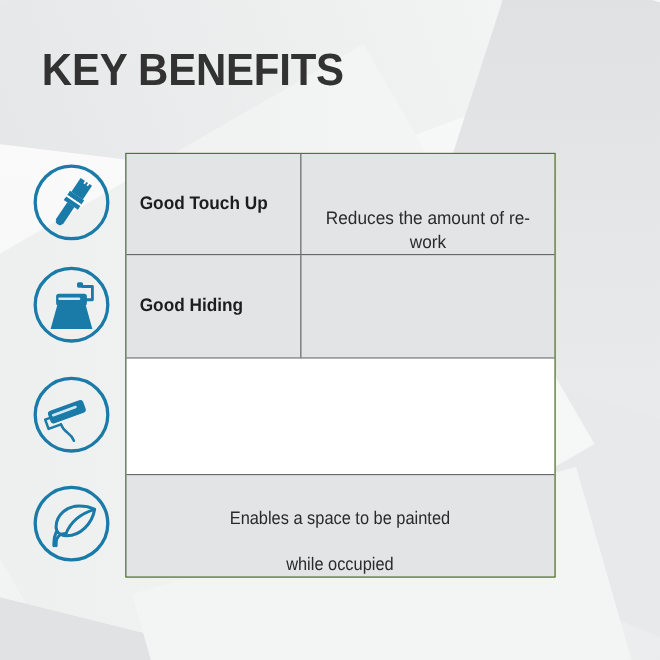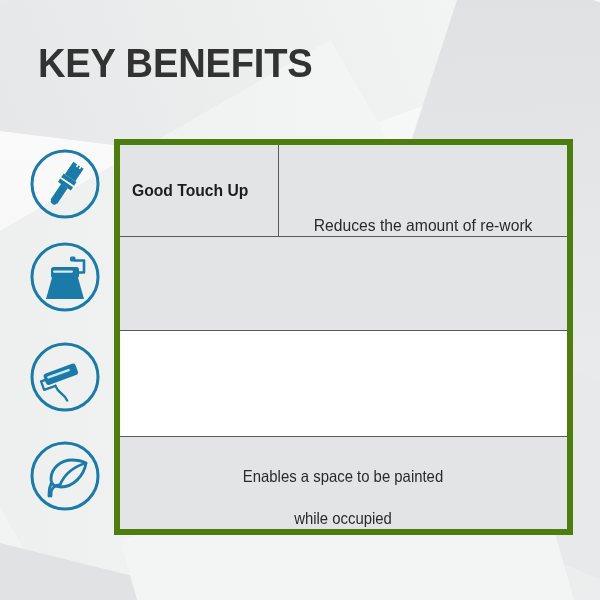--- a/index.html
+++ b/index.html
@@ -115,22 +115,22 @@
     align-items: center;
     justify-content: center;
   }
   .icon-cell svg { display: block; }
 
   
   .table {
     position: absolute;
     left: 114px;
     top: 139px;
-    width: 459px;
-    border: 6px solid #4d7c0f;
+    width: 391px;
+    border: 1px solid #4d7c0f;
     box-sizing: border-box;
     background: #737373;
   }
   .row {
     display: flex;
     box-sizing: border-box;
     border-bottom: 1px solid #5a5a5a;
   }
   .row:last-child { border-bottom: none; }
   .row.shaded { background: #e3e4e6; }
@@ -260,20 +260,23 @@
     <div class="row shaded r1">
       <div class="cell-label">
         <span>Good Touch Up</span>
       </div>
       <div class="cell-desc">
         <span>Reduces the amount of re-work</span>
       </div>
     </div>
 
     <div class="row shaded r2">
+      <div class="cell-label">
+        <span>Good Hiding</span>
+      </div>
     </div>
 
     <div class="row plain r3">
     </div>
 
     <div class="row shaded r4">
       <div class="cell-desc">
         <span>
           <span>Enables a space to be painted</span><br>
           <span>while occupied</span>

